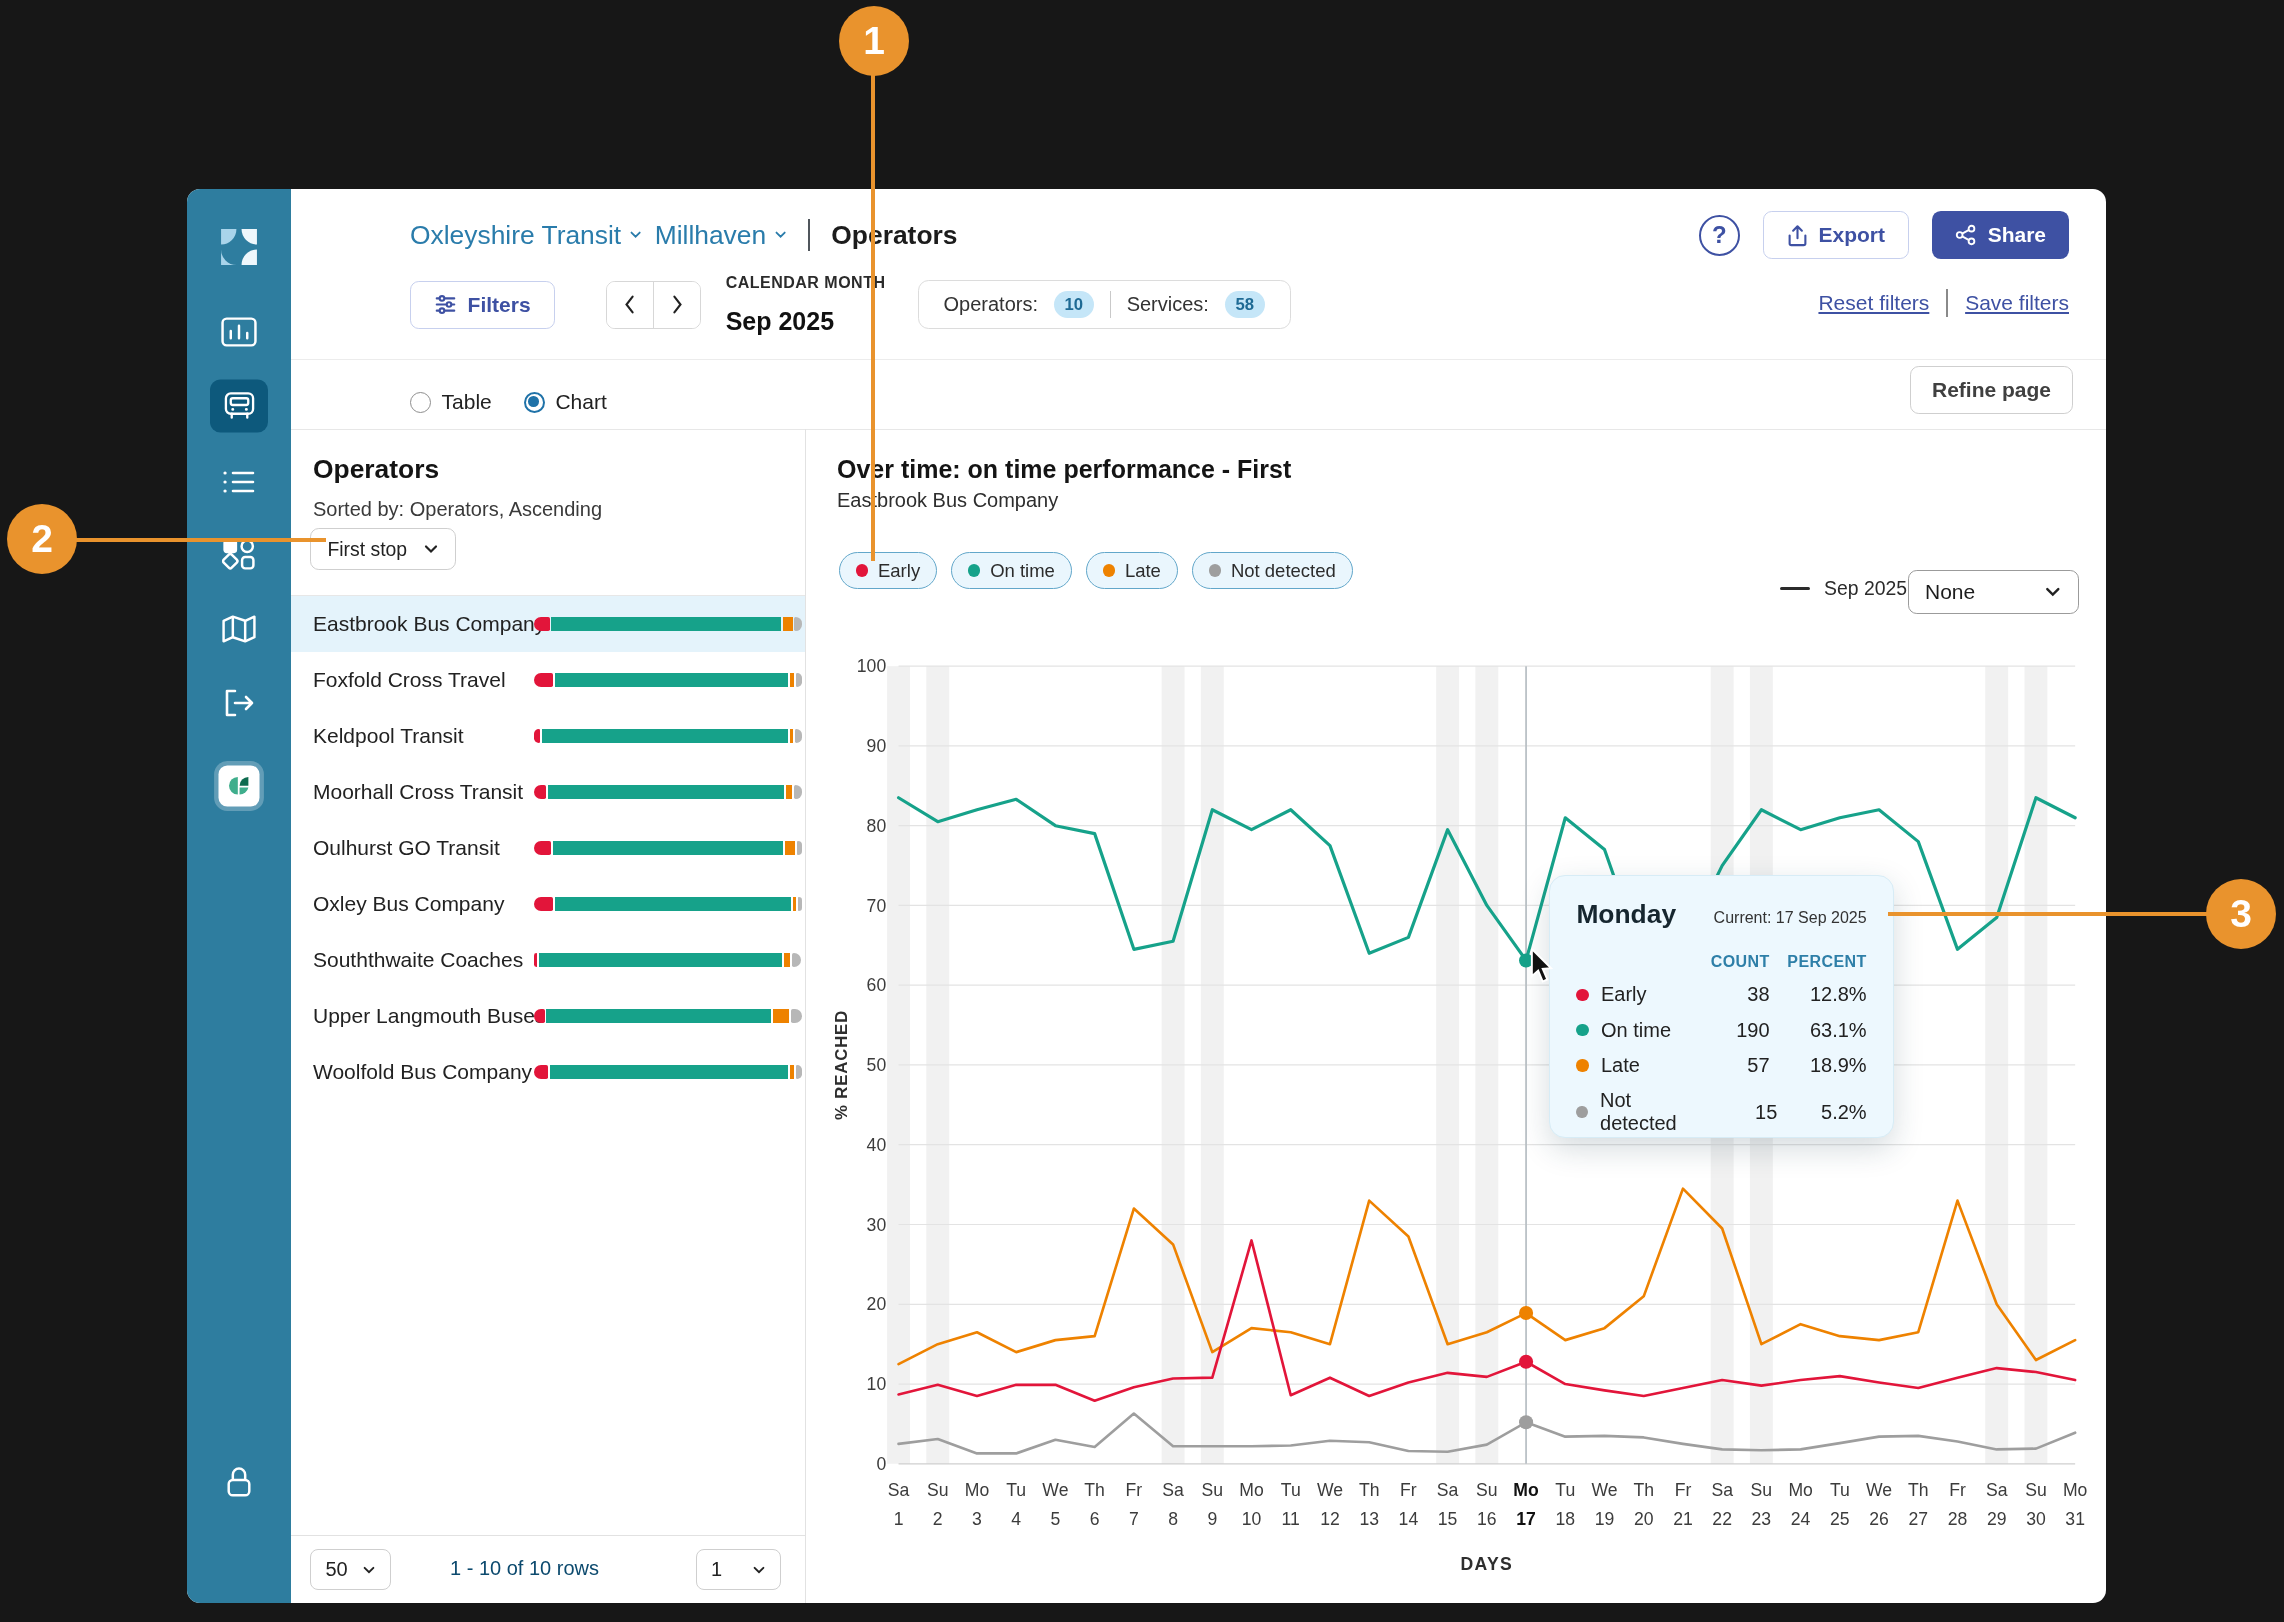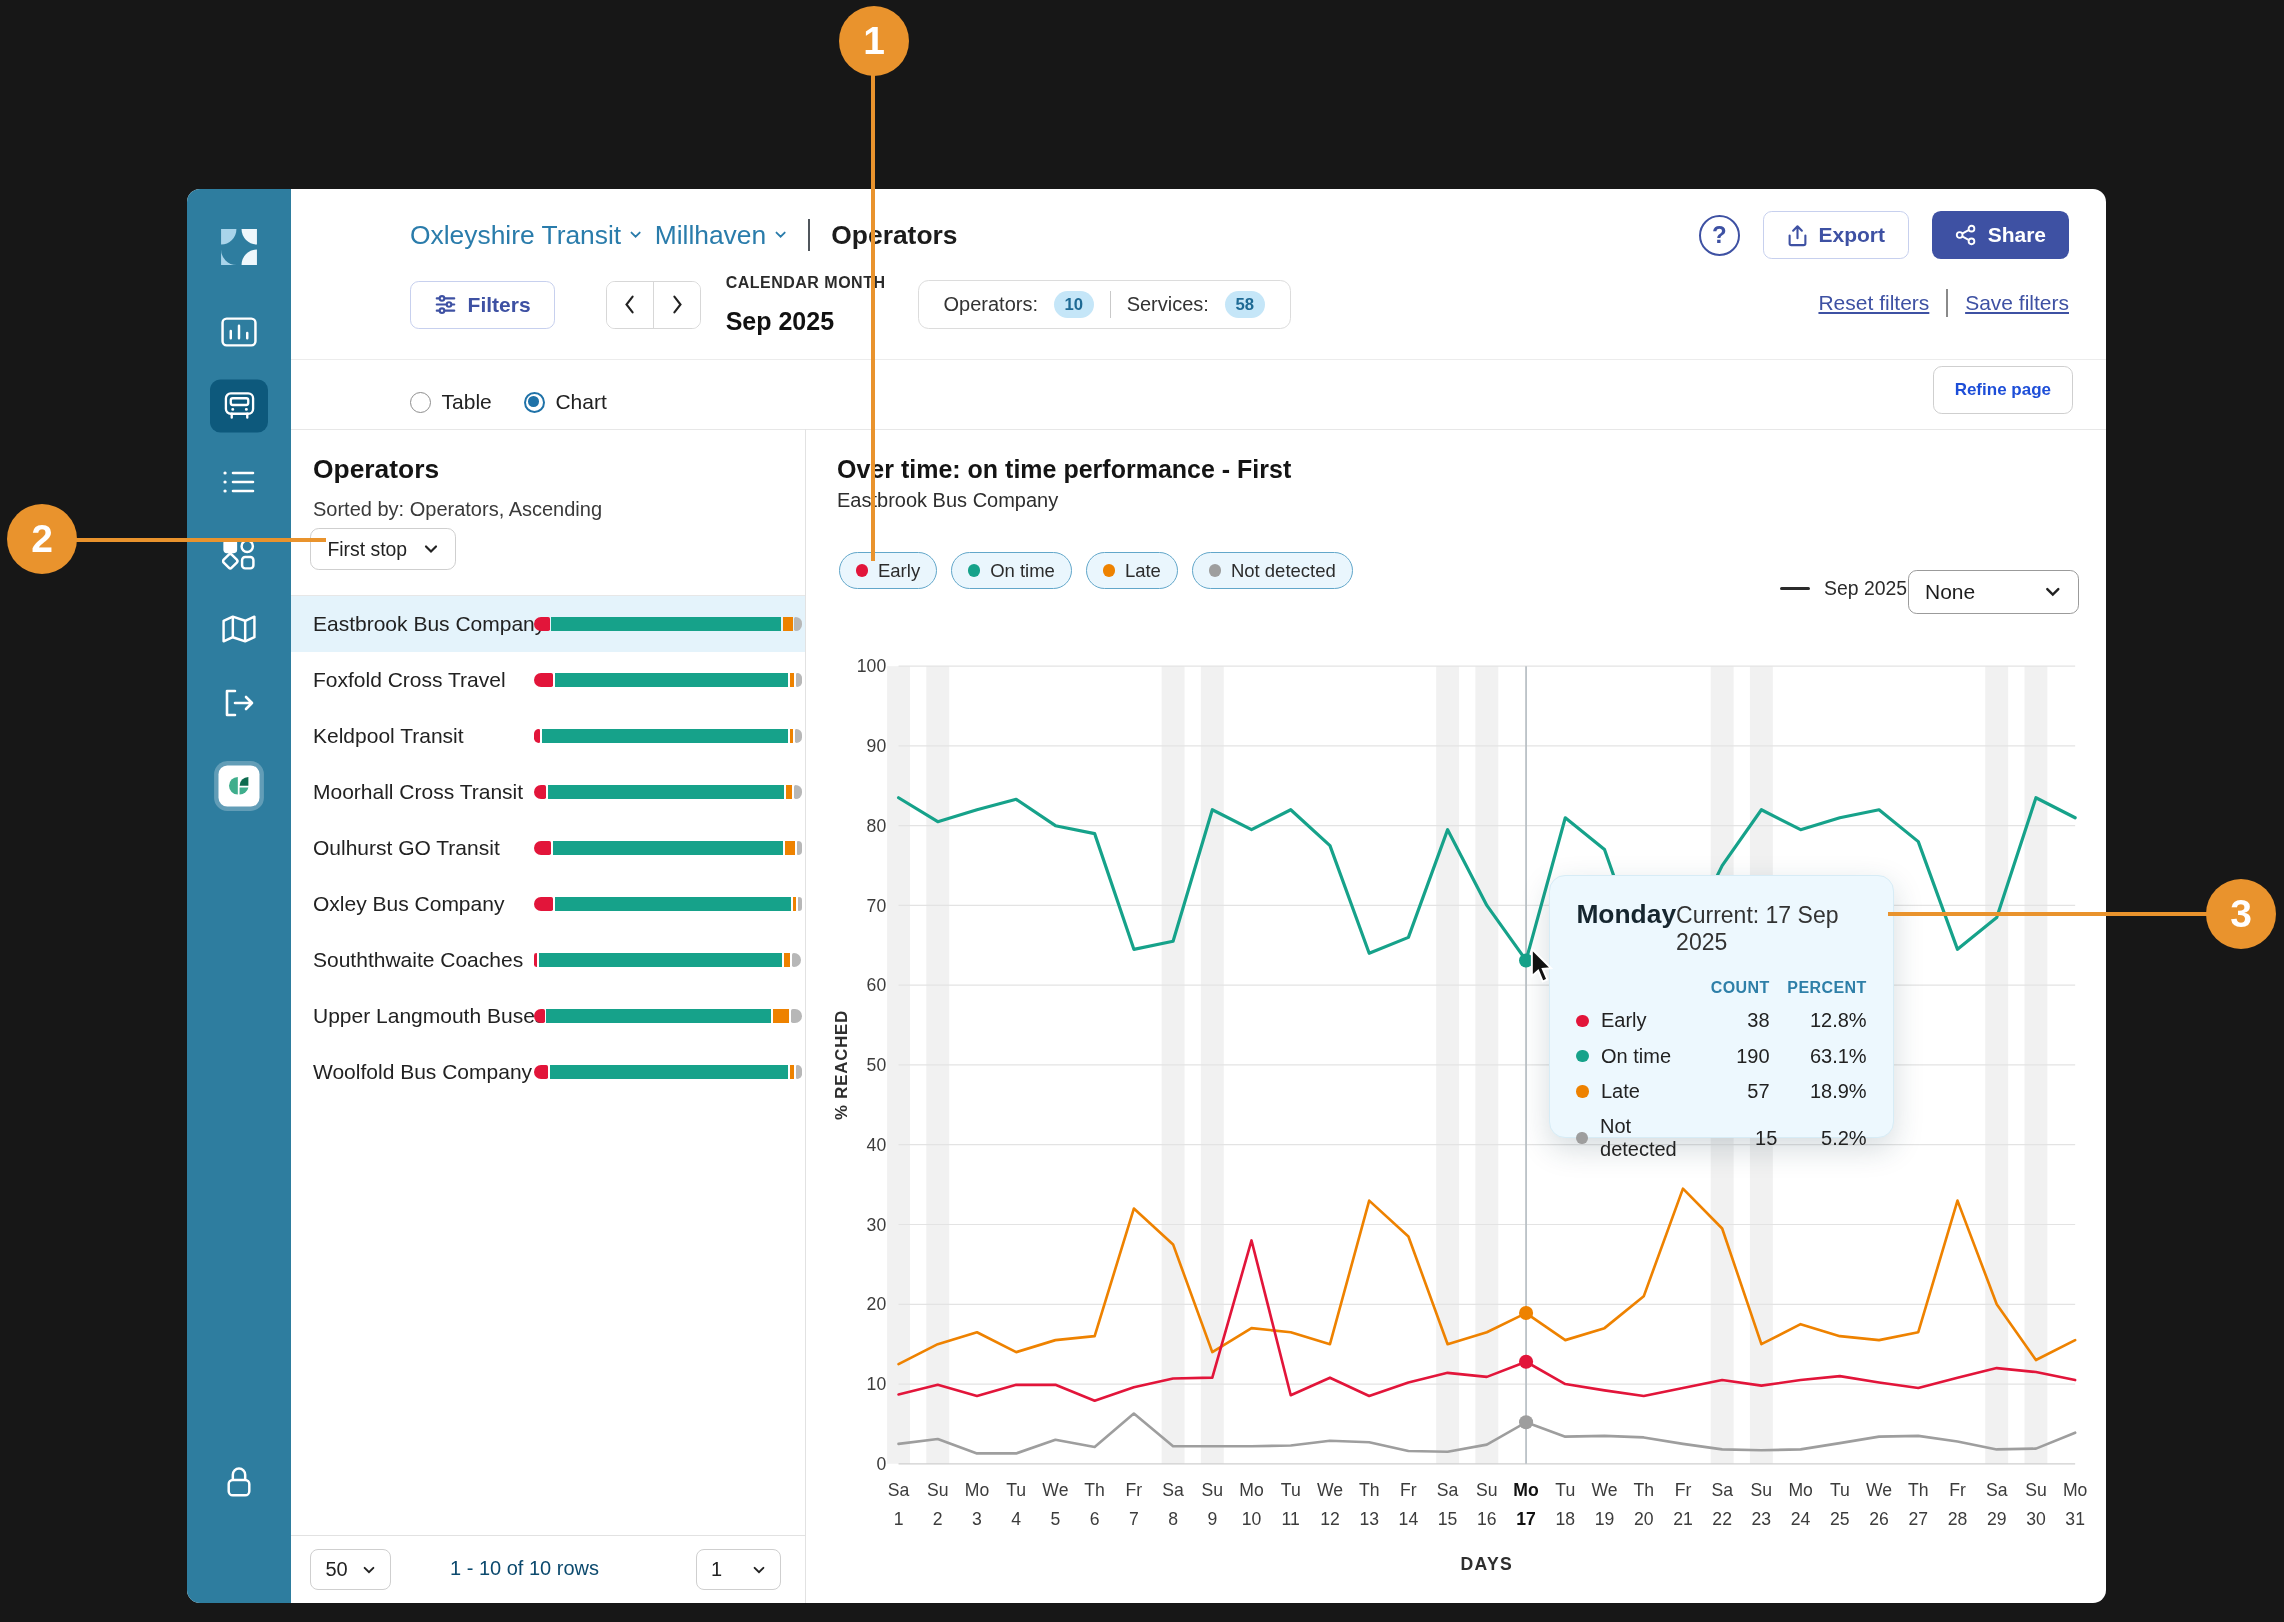--- a/index.html
+++ b/index.html
@@ -41,21 +41,21 @@
   .fl-div{width:1.8px;height:28px;background:#8a8a8a;}
   .hdr-border{position:absolute;left:0;right:0;top:170px;height:0.9px;background:#ececec;}
   
   .toggle-row{position:absolute;left:0;right:0;top:171px;height:69px;border-bottom:0.9px solid #e7e7e7;background:#fff;}
   .radios{position:absolute;left:119px;top:30px;display:flex;align-items:center;gap:32px;font-size:21px;color:#222;}
   .radio{display:flex;align-items:center;gap:10.6px;cursor:pointer;}
   .rdot{width:21px;height:21px;border-radius:50%;box-sizing:border-box;border:1.8px solid #8e8e8e;background:#fff;}
   .rdot.sel{border:2.6px solid #1f72a8;position:relative;}
   .rdot.sel:after{content:"";position:absolute;left:2.6px;top:2.6px;width:10.6px;height:10.6px;border-radius:50%;background:#1f72a8;}
   .refine{position:absolute;right:33px;top:6.2px;height:46px;border:1.8px solid #cfcfcf;border-radius:8.8px;background:#fff;
-          color:#1d4ed8;font-size:17px;font-weight:600;display:flex;align-items:center;padding:0 21px;cursor:pointer;}
+          color:#404040;font-size:21px;font-weight:600;display:flex;align-items:center;padding:0 21px;cursor:pointer;}
   
   .ops-panel{position:absolute;left:104px;top:240px;width:515px;bottom:0;border-right:0.9px solid #e2e2e2;box-sizing:border-box;}
   .ops-title{position:absolute;left:22px;top:25px;font-size:26.4px;font-weight:700;color:#141414;}
   .ops-sub{position:absolute;left:22px;top:69px;font-size:20px;color:#3a3a3a;}
   .stop-select{position:absolute;left:19.4px;top:99px;height:42px;border:1.8px solid #cfcfcf;border-radius:8.8px;background:#fff;
                display:flex;align-items:center;gap:16px;padding:0 16px;font-size:19.4px;color:#222;cursor:pointer;box-sizing:border-box;}
   .ops-divider{position:absolute;left:0;right:0;top:166px;height:0.9px;background:#e7e7e7;}
   .ops-rows{position:absolute;left:0;right:0;top:167px;}
   .op-row{position:relative;height:56px;display:flex;align-items:center;}
   .op-row.hl{background:#e4f3fb;}
@@ -79,21 +79,21 @@
   .period-legend{position:absolute;left:974px;top:148px;display:flex;align-items:center;gap:14px;font-size:19.4px;color:#2b2b2b;}
   .period-line{width:30px;height:3.5px;background:#2b2b2b;border-radius:1.8px;}
   .cmp-label{position:absolute;left:1103px;top:116px;font-size:16.7px;font-weight:700;letter-spacing:0.7px;color:#222;margin-top:36px;}
   .cmp-select{position:absolute;left:1102px;top:141px;width:171px;height:44px;border:1.8px solid #9b9b9b;border-radius:8.8px;
               background:#fff;display:flex;align-items:center;justify-content:space-between;padding:0 16px;
               font-size:21px;color:#1d1d1d;box-sizing:border-box;cursor:pointer;}
   .tooltip{position:absolute;left:743px;top:446px;width:345px;height:263px;background:#edf8fe;border:0.9px solid #d7ecf6;
            border-radius:16px;box-shadow:0 10.6px 30px rgba(30,60,80,.18);z-index:5;box-sizing:border-box;padding:23px 26.4px;}
   .tt-head{display:flex;align-items:baseline;justify-content:space-between;}
   .tt-title{font-size:26.4px;font-weight:700;color:#16262f;}
-  .tt-current{font-size:23px;color:#333;}
+  .tt-current{font-size:16px;color:#333;}
   .tt-cols{display:flex;justify-content:flex-end;gap:0;margin-top:23px;font-size:16px;font-weight:700;color:#2e7fa8;letter-spacing:0.4px;}
   .tt-cols span{display:block;text-align:right;}
   .tt-row{display:flex;align-items:center;margin-top:12.3px;font-size:20px;color:#222;}
   .tt-row .dot{margin-right:12.3px;}
   .tt-count,.tt-pct{text-align:right;}
   .tt-count{margin-left:auto;width:79px;}
   .tt-pct{width:97px;}
   .tt-c1{width:79px;margin-left:auto;}
   .tt-c2{width:97px;}
   

